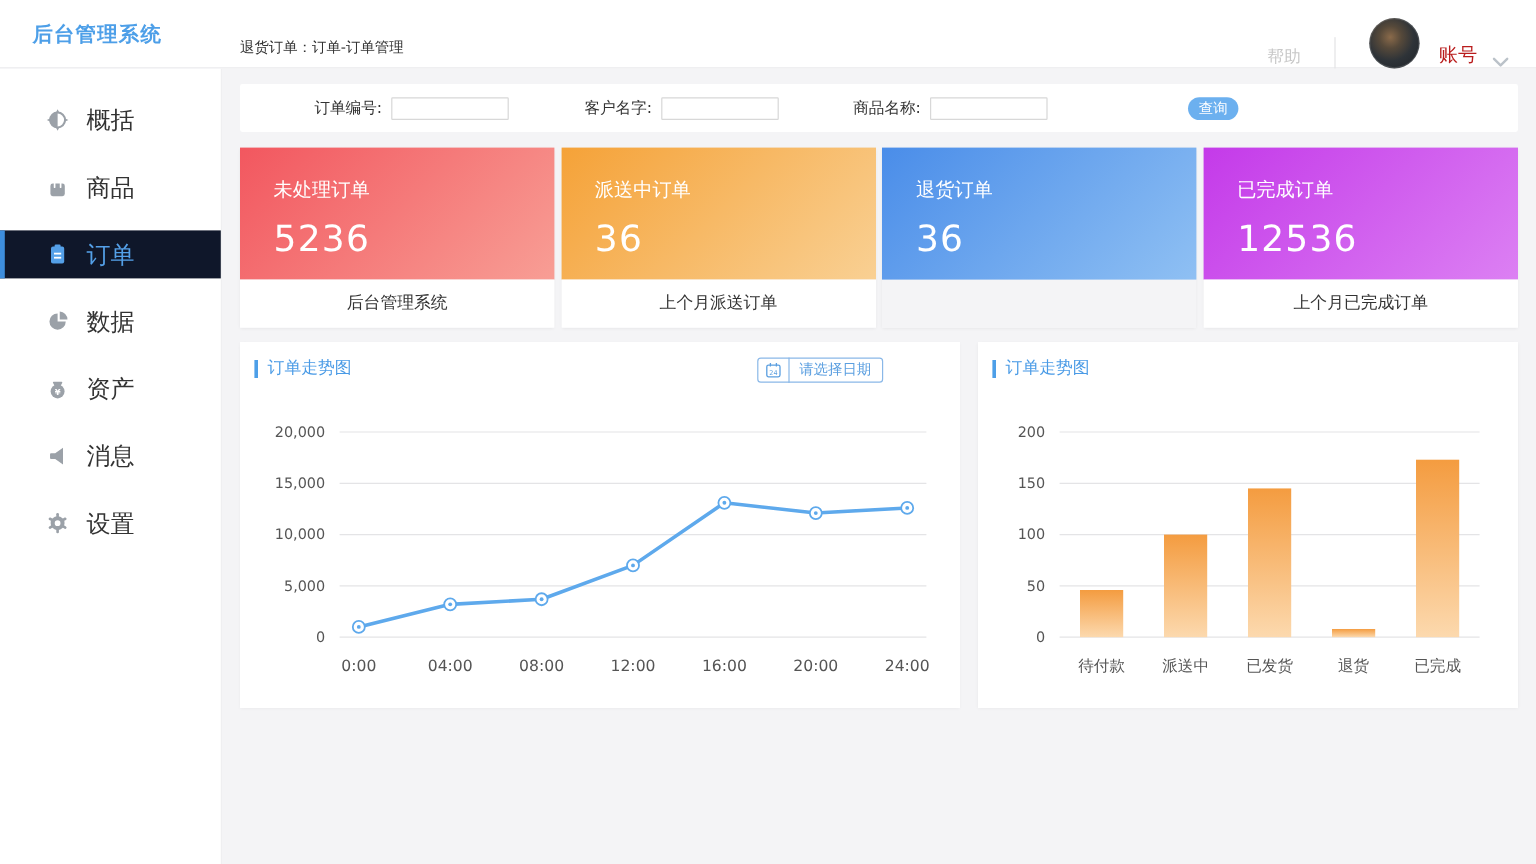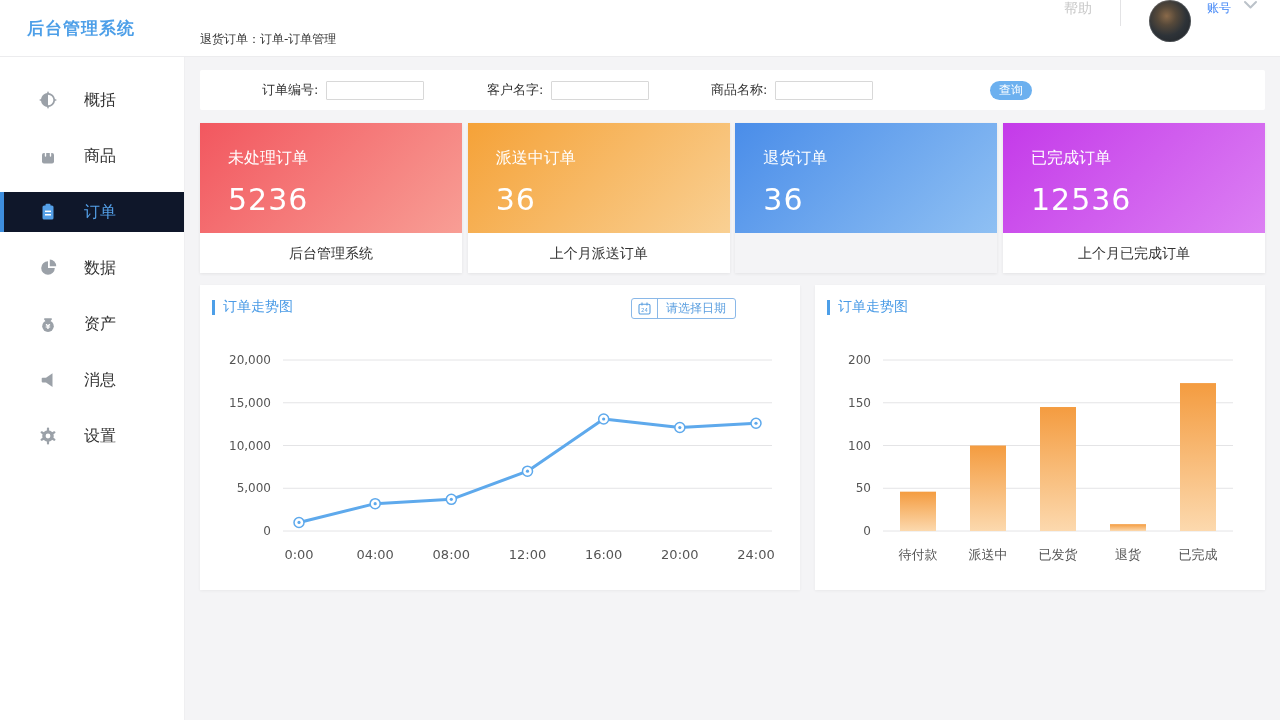--- a/index.html
+++ b/index.html
@@ -8,37 +8,37 @@
     font-family:"DejaVu Sans","Liberation Sans",sans-serif;
     background:#f4f4f6; position:relative; overflow:hidden; color:#333;
   }
 
   
   .header { position:absolute; top:0; left:0; width:1280px; height:57px;
     background:#fff; border-bottom:1px solid #ececee; z-index:5;padding-left:42px; }
   .logo { position:absolute; left:27px; top:17px; font-size:17px; font-weight:600;
     color:#4d9fe8; letter-spacing:1px; }
   .breadcrumb { position:absolute; left:200px; top:31px; font-size:12px; color:#333; }
-  .header-right { position:absolute; right:22px; top:0; height:57px; display:flex; align-items:flex-start; }
+  .header-right { position:absolute; right:22px; top:0; height:57px; display:flex; align-items:flex-end; }
   .help { color:#c8c8c8; font-size:14px; margin-right:28px; cursor:pointer; }
   .hdr-divider { width:1px; height:26px; background:#e3e3e5; margin-right:28px; }
   .avatar { width:42px; height:42px; border-radius:50%; margin-right:16px;
     background:radial-gradient(circle at 42% 38%, #8a6a4a 0%, #56493a 26%, #2e3338 55%, #1d2126 100%);
     box-shadow:inset 0 0 0 1px rgba(255,255,255,.15); }
-  .account { font-size:12px; color:#3b82f6; margin-right:12px; cursor:pointer; }
+  .account { font-size:16px; color:#b91c1c; margin-right:12px; cursor:pointer; }
   .chev { display:block; }
 
   
   .sidebar { position:absolute; top:57px; left:0; width:185px; height:663px;
     background:#fff; border-right:1px solid #efeff1; z-index:4; }
   .side-item { position:relative; height:40px; margin-top:16px; display:flex;
     align-items:center; cursor:pointer; }
   .side-item:first-child { margin-top:23px; }
   .side-item .icon { width:20px; height:20px; margin-left:38px; color:#9ba1a8; flex:0 0 20px; }
-  .side-item .label { margin-left:26px; font-size:16px; color:#333; }
+  .side-item .label { margin-left:14px; font-size:20px; color:#333; }
   .side-item.active { background:#0f172a;font-family:Liberation Mono, monospace; }
   .side-item.active::before { content:""; position:absolute; left:0; top:0; width:4px;
     height:40px; background:#3e8edd; }
   .side-item.active .icon { color:#54a0e8; }
   .side-item.active .label { color:#54a0e8; }
 
   
   .main { position:absolute; left:200px; top:70px; width:1065px; }
 
   .search-panel { position:relative; height:40px; background:#fff; border-radius:2px; }

